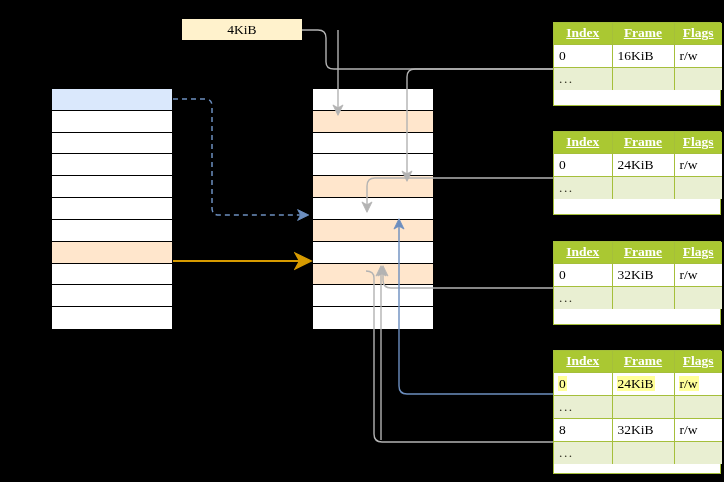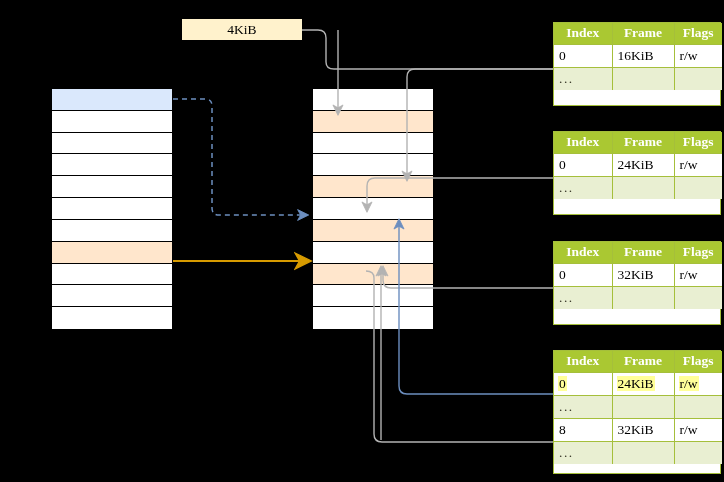--- a/index.html
+++ b/index.html
@@ -71,20 +71,21 @@
   .ptable th {
     background: #aac832;
     color: #ffffff;
     font-weight: bold;
     font-size: 13.5px;
     text-align: center;
     padding: 3px 0 4px 0;
     border: 1px solid #a5bf3b;
     border-top: none;
     line-height: 1.05;
+    text-decoration: underline;
   }
   .ptable th:first-child { border-left: none; }
   .ptable th:last-child  { border-right: none; text-align: center; }
   .ptable td {
     font-size: 13.5px;
     color: #000000;
     background: #ffffff;
     text-align: left;
     padding: 1px 0 2px 4px;
     border: 1px solid #a5bf3b;

